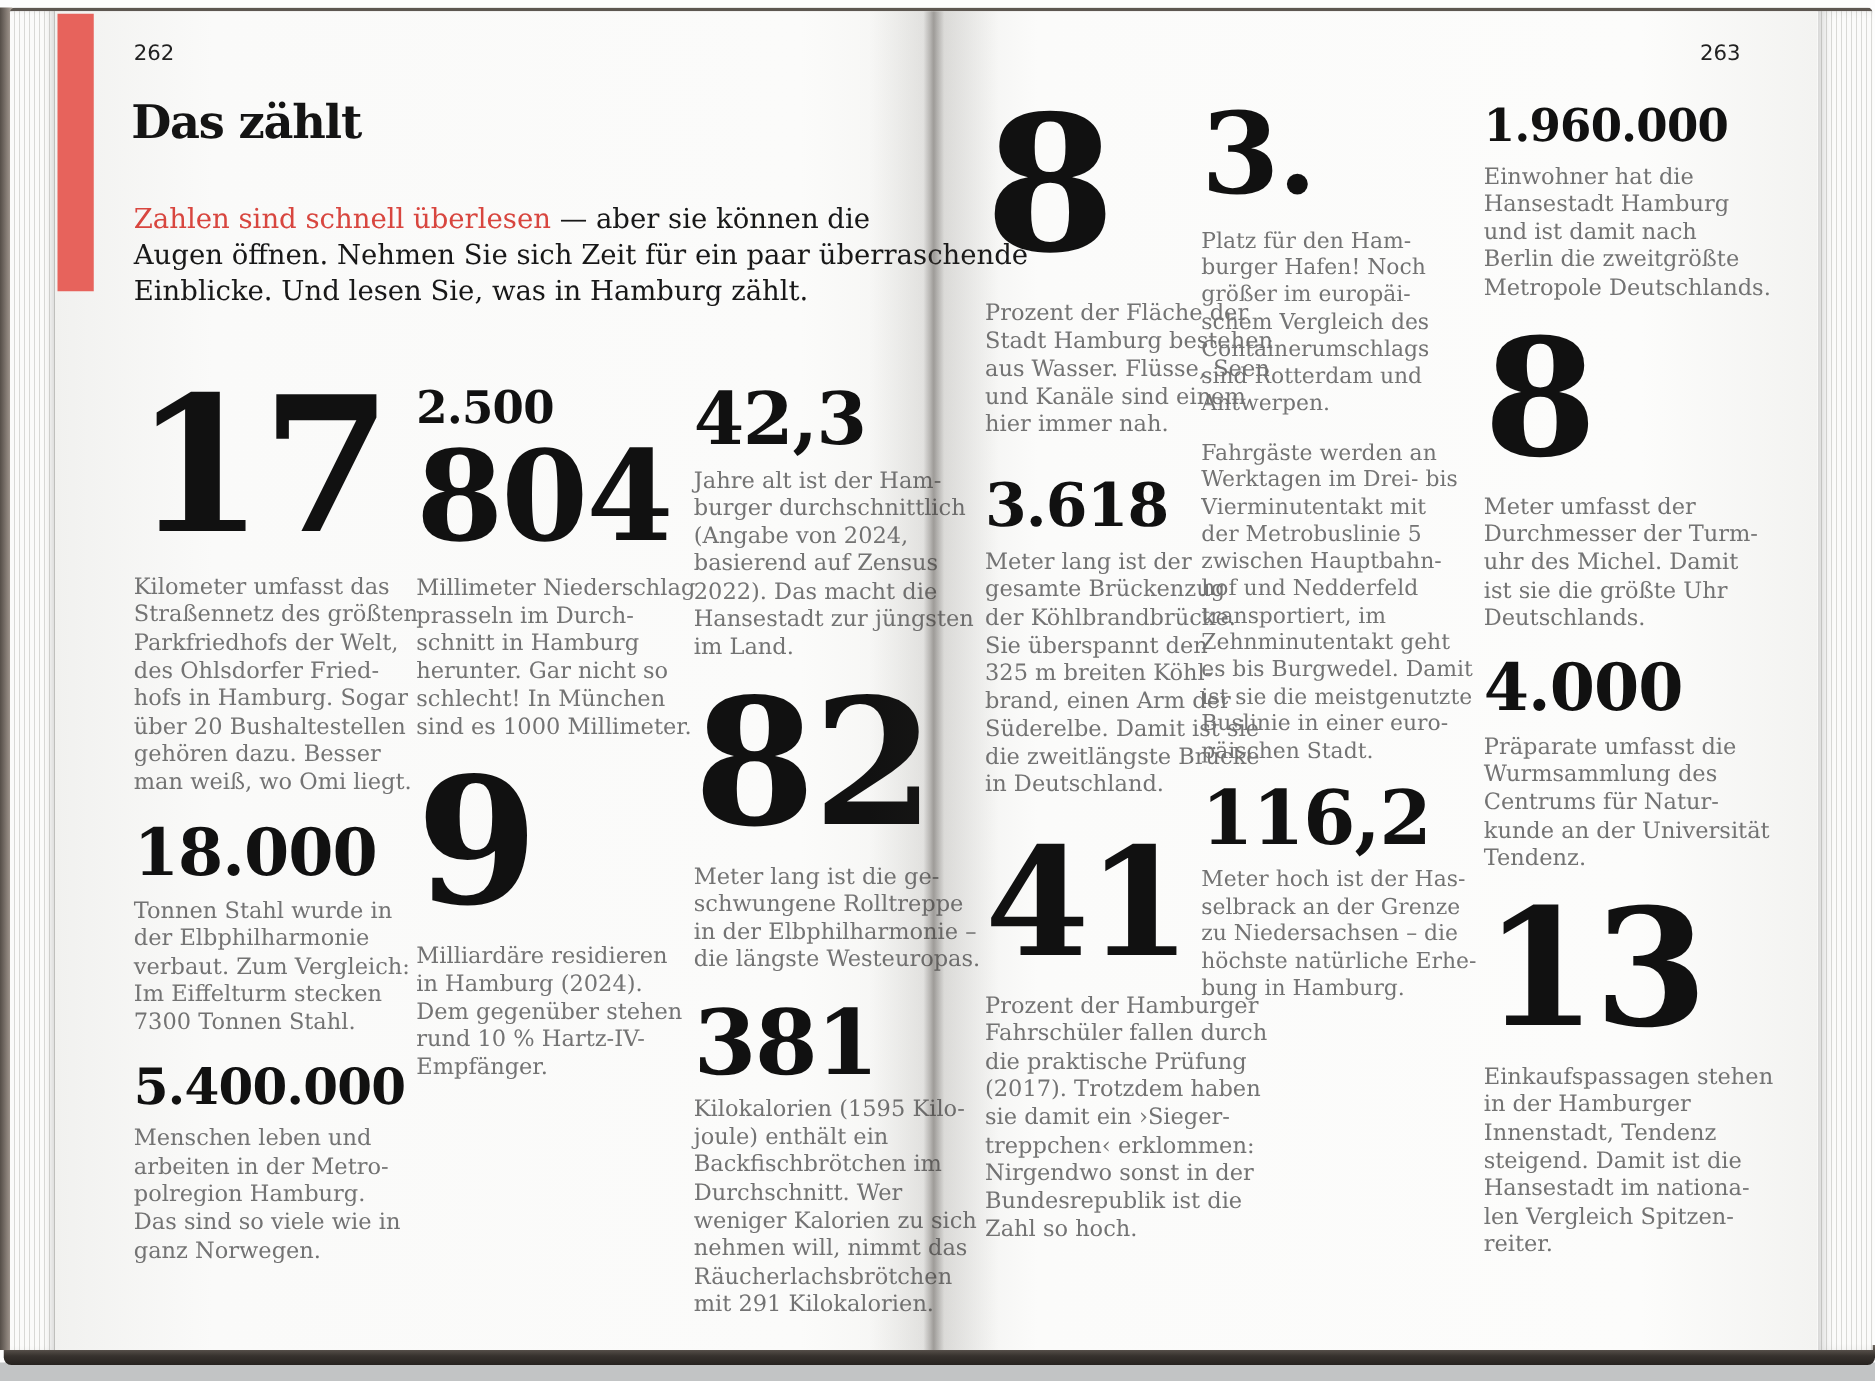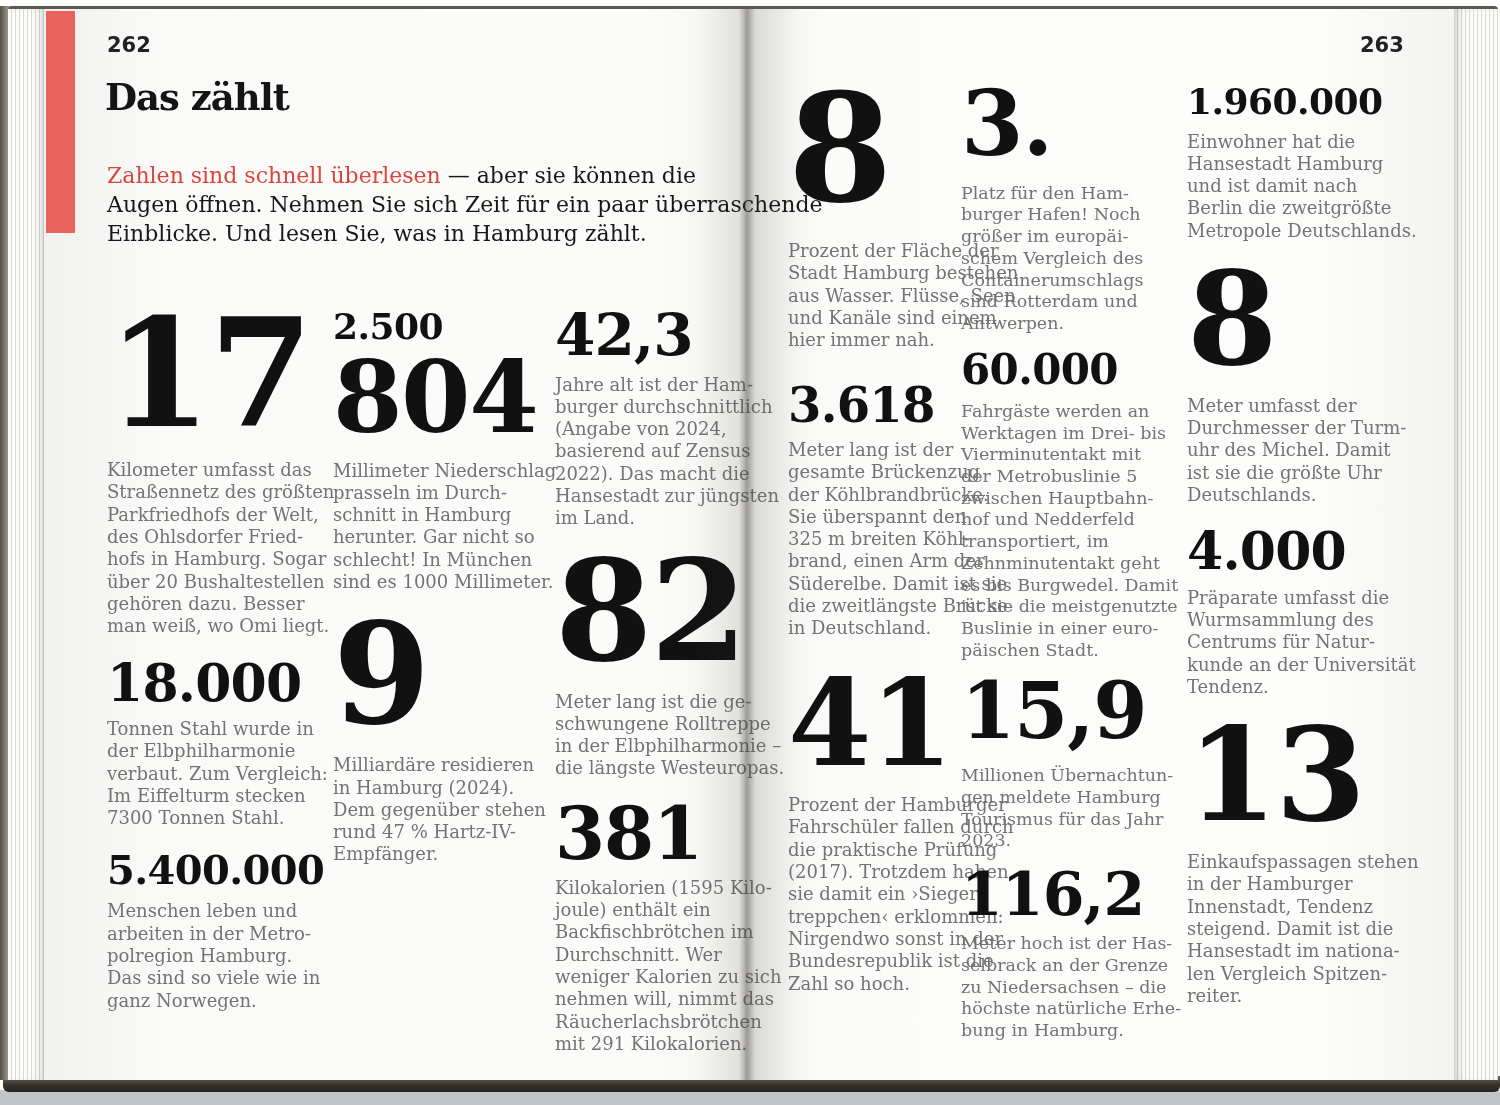--- a/index.html
+++ b/index.html
@@ -21,21 +21,21 @@
   .edges{position:absolute;top:0;bottom:0;background:repeating-linear-gradient(to right,#fbfbfa 0 3px,#d9d9d6 3px 4px);}
   .edges-left{left:0;width:36px;box-shadow:inset -6px 0 8px -4px rgba(0,0,0,.18);}
   .edges-right{right:0;width:44px;box-shadow:inset 8px 0 10px -5px rgba(0,0,0,.20);}
   .page-left{position:absolute;left:36px;top:0;bottom:0;width:701px;background:linear-gradient(to right,#f1f1ef,#fafaf9 18%,#fbfbfa 85%,#f4f4f2);}
   .page-right{position:absolute;left:737px;top:0;bottom:0;right:44px;background:linear-gradient(to right,#efefed,#fbfbfa 12%,#fcfcfb 80%,#f3f3f1);}
   .gutter{position:absolute;left:687px;top:0;bottom:0;width:104px;pointer-events:none;
           background:linear-gradient(to right,rgba(0,0,0,0) 0%,rgba(60,55,50,.10) 42%,rgba(60,55,50,.45) 50%,rgba(60,55,50,.12) 58%,rgba(0,0,0,0) 100%);}
 
   
   .accent-bar{position:absolute;left:38px;top:2px;width:29px;height:222px;background:var(--accent-bar);}
-  .pagenum{position:absolute;font-family:"DejaVu Sans",sans-serif;font-weight:700;font-size:21px;color:#222;}
+  .pagenum{position:absolute;font-family:"DejaVu Sans",sans-serif;font-weight:400;font-size:17px;color:#222;}
   .pn-left{left:99px;top:24px;}
   .pn-right{left:1352px;top:24px;}
   .title{position:absolute;left:97px;top:66px;font-size:37px;font-weight:700;letter-spacing:-1px;color:#141414;}
   .intro{position:absolute;left:99px;top:152px;width:625px;font-size:22px;line-height:1.32;white-space:pre;color:#181818;}
   .intro-red{color:var(--accent-text);font-weight:400;}
 
   
   .cols{position:absolute;display:flex;align-items:stretch;}
   .cols-left{left:99px;top:303px;width:640px;height:728px;}
   .cols-right{left:780px;top:78px;width:626px;height:952px;}
@@ -126,21 +126,21 @@
 schnitt in Hamburg
 herunter. Gar nicht so
 schlecht! In München
 sind es 1000 Millimeter.</p>
         </div>
         <div class="stat">
           <div class="num fs140">9</div>
           <p class="body">Milliardäre residieren
 in Hamburg (2024).
 Dem gegenüber stehen
-rund 47 % Hartz-IV-
+rund 10 % Hartz-IV-
 Empfänger.</p>
         </div>
       </div>
       <div class="vrule"></div>
       <div class="col colL3">
         <div class="stat">
           <div class="num fs58">42,3</div>
           <p class="body">Jahre alt ist der Ham-
 burger durchschnittlich
 (Angabe von 2024,
@@ -211,42 +211,34 @@
           <div class="num fs90">3.</div>
           <p class="body">Platz für den Ham-
 burger Hafen! Noch
 größer im europäi-
 schem Vergleich des
 Containerumschlags
 sind Rotterdam und
 Antwerpen.</p>
         </div>
         <div class="stat">
-          <div class="num fs42">60.000</div>
           <p class="body">Fahrgäste werden an
 Werktagen im Drei- bis
 Vierminutentakt mit
 der Metrobuslinie 5
 zwischen Hauptbahn-
 hof und Nedderfeld
 transportiert, im
 Zehnminutentakt geht
 es bis Burgwedel. Damit
 ist sie die meistgenutzte
 Buslinie in einer euro-
 päischen Stadt.</p>
         </div>
         <div class="stat">
-          <div class="num fs78">15,9</div>
-          <p class="body">Millionen Übernachtun-
-gen meldete Hamburg
-Tourismus für das Jahr
-2023.</p>
-        </div>
-        <div class="stat">
           <div class="num fs60">116,2</div>
           <p class="body">Meter hoch ist der Has-
 selbrack an der Grenze
 zu Niedersachsen – die
 höchste natürliche Erhe-
 bung in Hamburg.</p>
         </div>
       </div>
       <div class="vrule"></div>
       <div class="col colR3">

